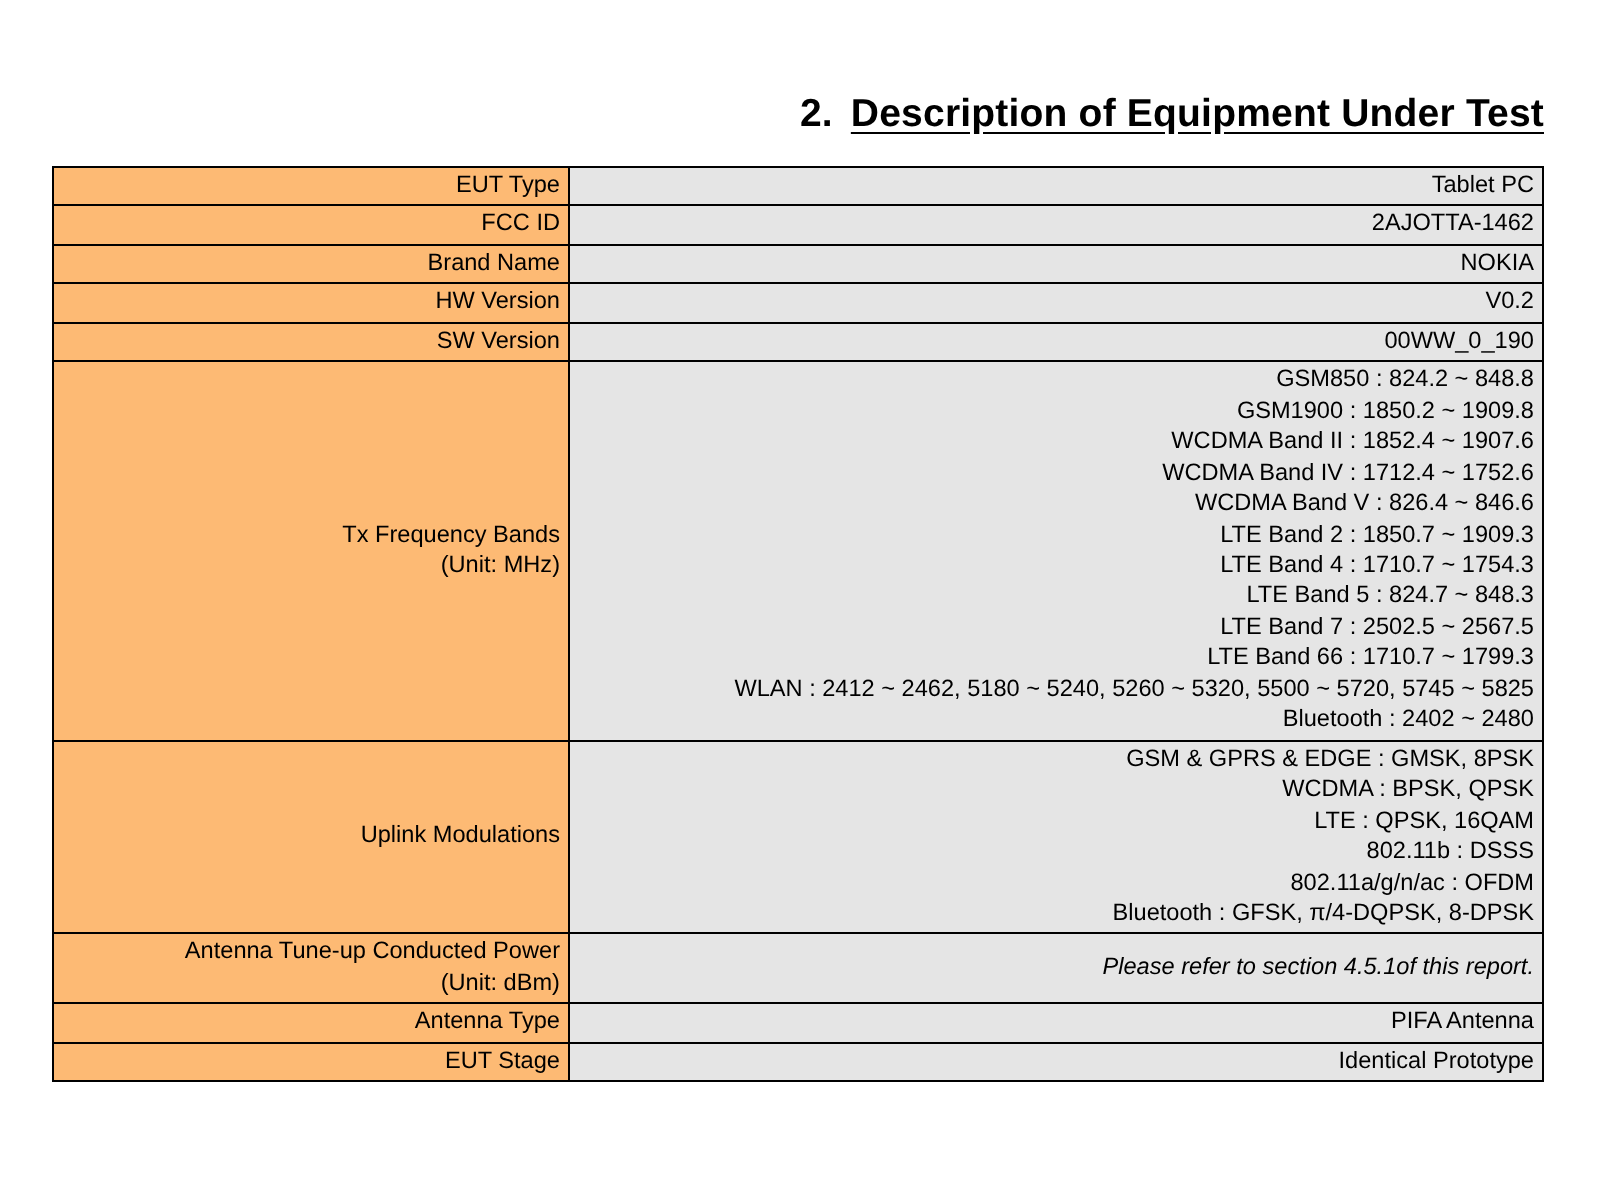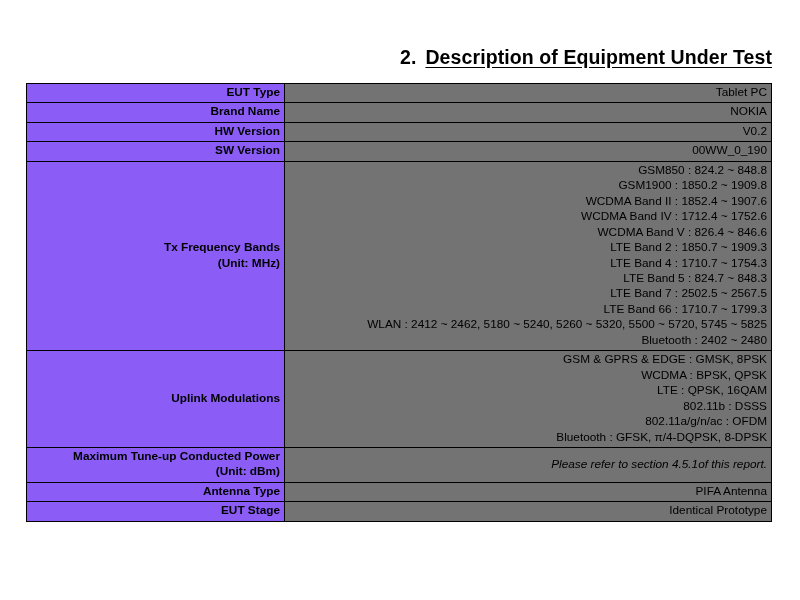--- a/index.html
+++ b/index.html
@@ -45,25 +45,25 @@
   }
   table.eut td {
     border: 1px solid #000;
     padding: 1px 4px 2px 5px;
     font-size: 11.8px;
     line-height: 1.31;
     vertical-align: top;
   }
   td.label {
     width: 248px;
-    background: #8b5cf6;
-    font-weight: bold;
+    background: #fdba74;
+    font-weight: normal;
   }
   td.value {
-    background: #737373;
+    background: #e5e5e5;
     font-weight: normal;
   }
   td.label.mid {
     vertical-align: middle;
   }
   td.value.mid {
     vertical-align: middle;
     font-style: italic;
   }
   .multiline {
@@ -81,20 +81,24 @@
 
   <div class="doc-heading">
     <span class="num">2.</span><span class="title">Description of Equipment Under Test</span>
   </div>
 
   <table class="eut">
     <tbody>
       <tr>
         <td class="label">EUT Type</td>
         <td class="value">Tablet PC</td>
+      </tr>
+      <tr>
+        <td class="label">FCC ID</td>
+        <td class="value">2AJOTTA-1462</td>
       </tr>
       <tr>
         <td class="label">Brand Name</td>
         <td class="value">NOKIA</td>
       </tr>
       <tr>
         <td class="label">HW Version</td>
         <td class="value">V0.2</td>
       </tr>
       <tr>
@@ -120,21 +124,21 @@
       <tr>
         <td class="label mid">Uplink Modulations</td>
         <td class="value multiline">GSM &amp; GPRS &amp; EDGE : GMSK, 8PSK
 WCDMA : BPSK, QPSK
 LTE : QPSK, 16QAM
 802.11b : DSSS
 802.11a/g/n/ac : OFDM
 Bluetooth : GFSK, π/4-DQPSK, 8-DPSK</td>
       </tr>
       <tr>
-        <td class="label two-line">Maximum Tune-up Conducted Power
+        <td class="label two-line">Antenna Tune-up Conducted Power
 (Unit: dBm)</td>
         <td class="value mid">Please refer to section 4.5.1of this report.</td>
       </tr>
       <tr>
         <td class="label">Antenna Type</td>
         <td class="value">PIFA Antenna</td>
       </tr>
       <tr>
         <td class="label">EUT Stage</td>
         <td class="value">Identical Prototype</td>

